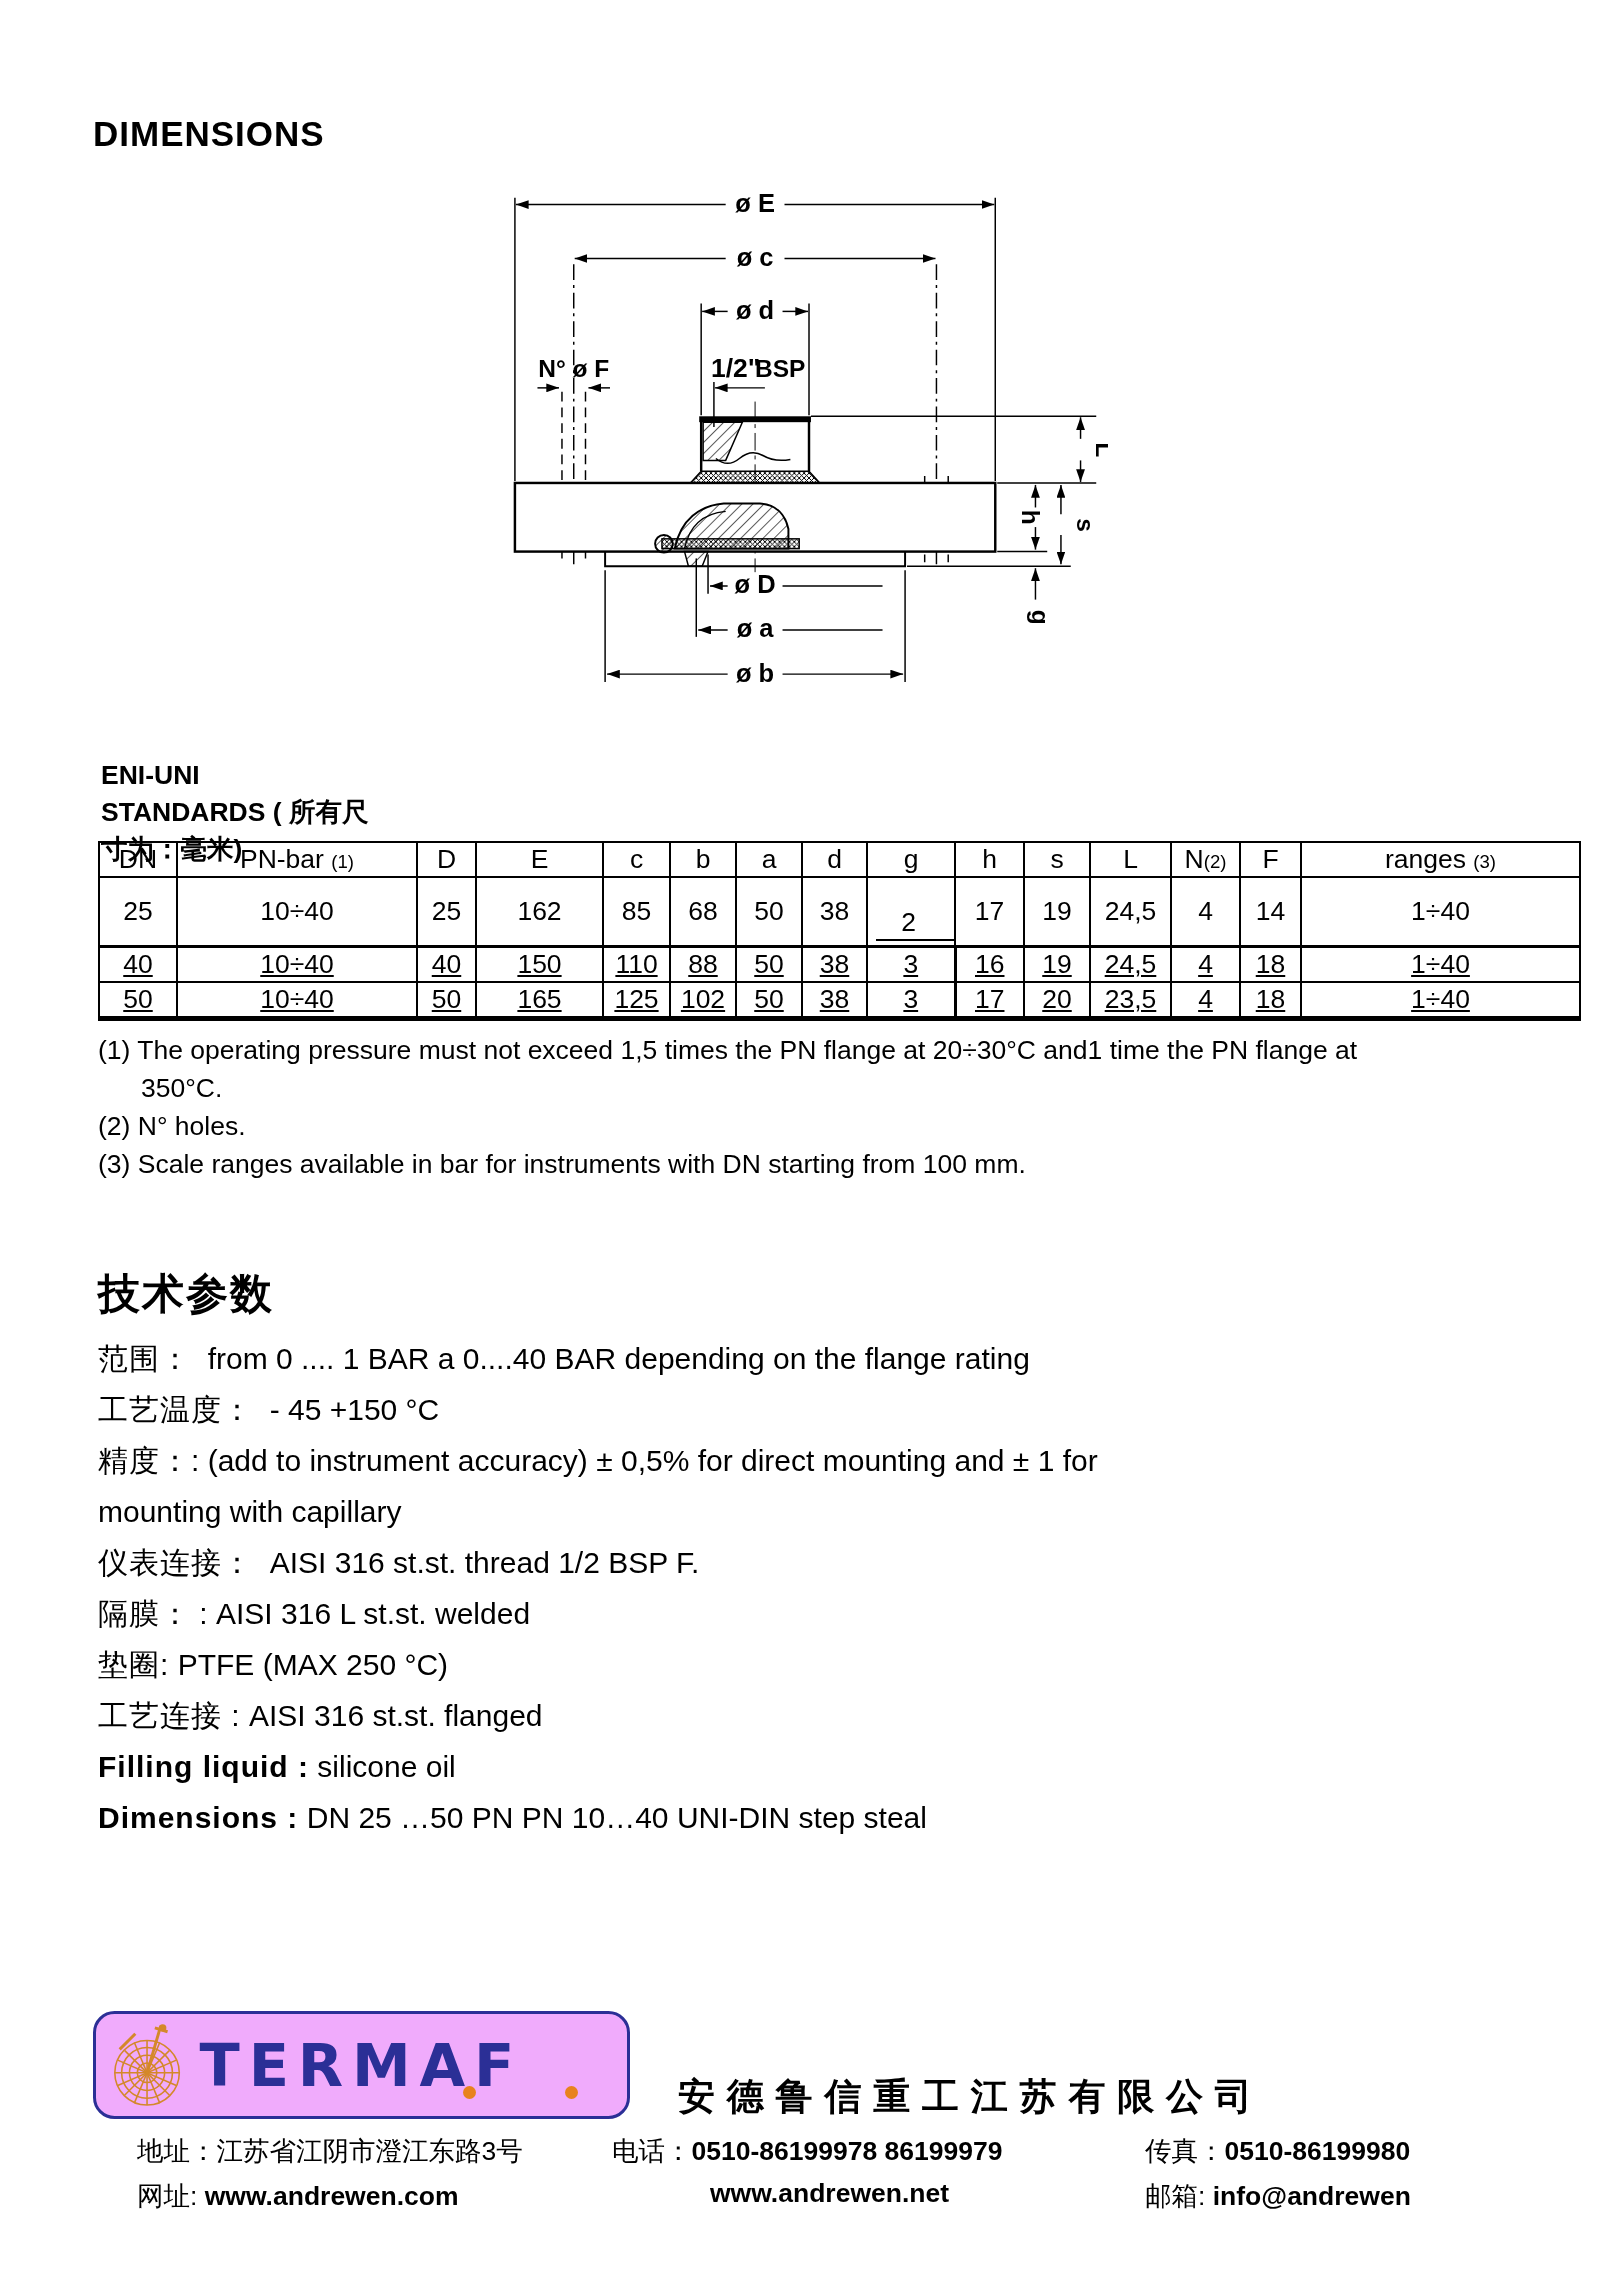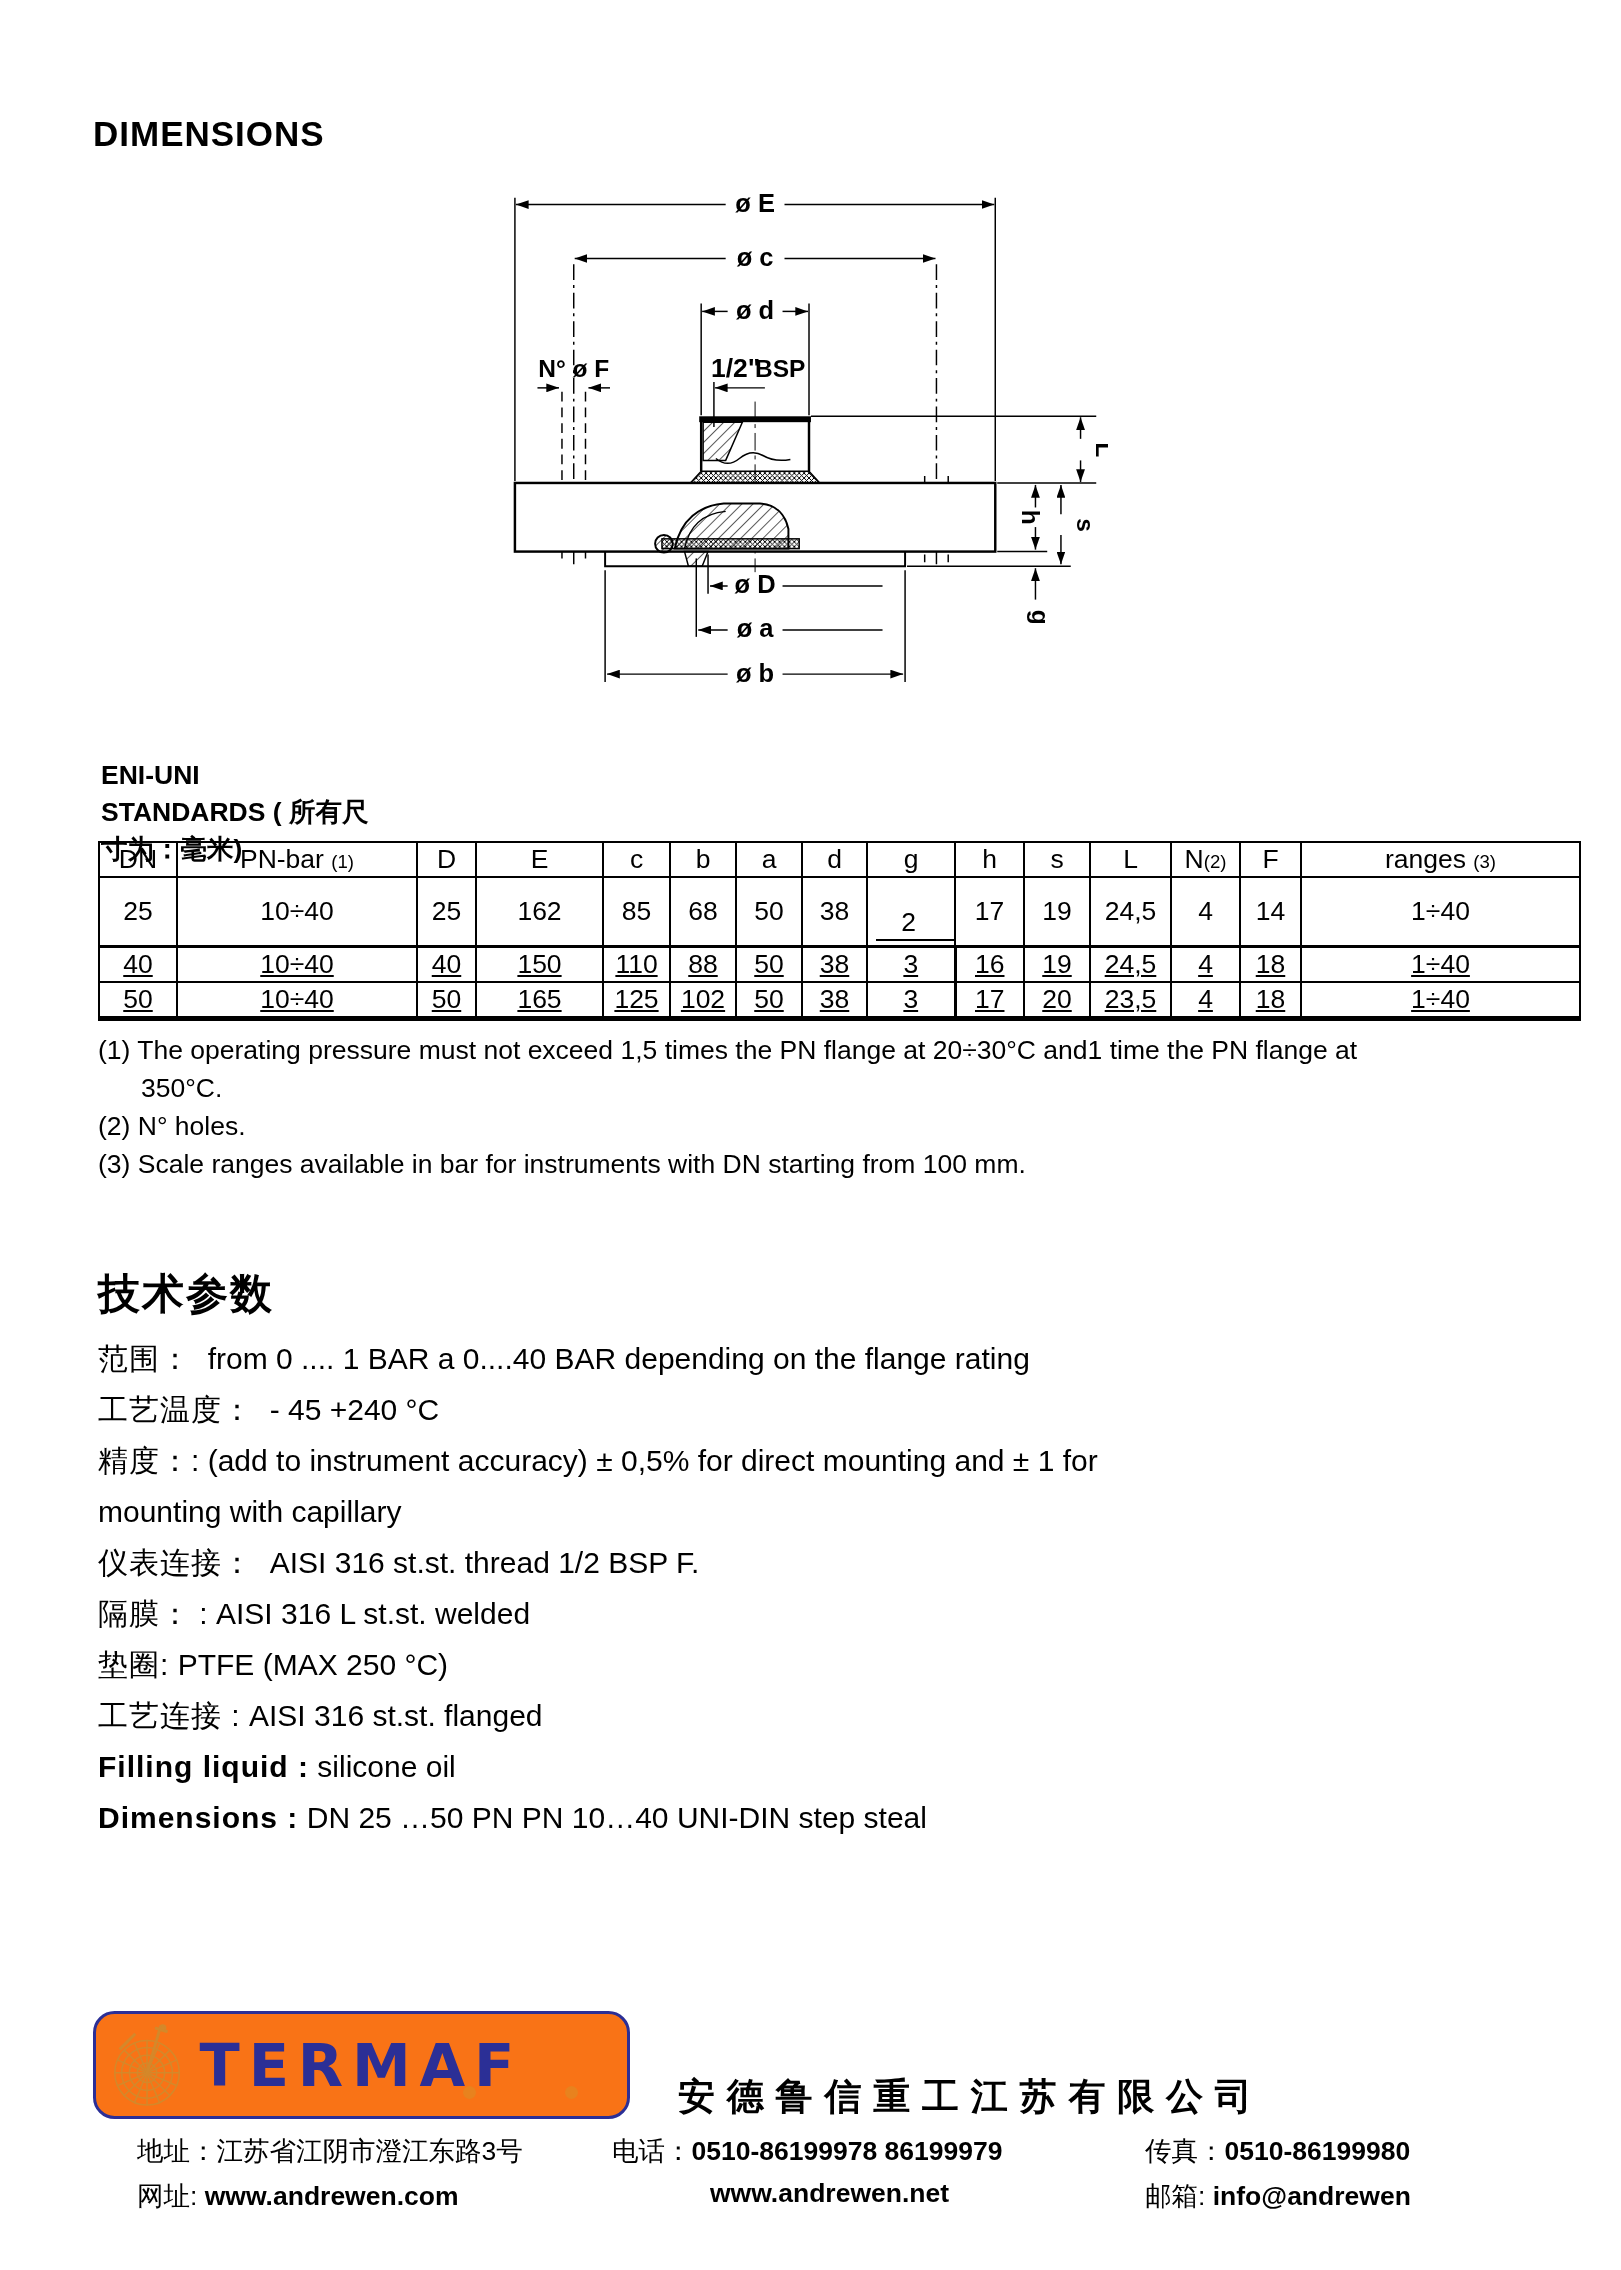--- a/index.html
+++ b/index.html
@@ -35,21 +35,21 @@
   .note-cont { padding-left:43px; }
 
   
   #tech-heading { left:98px; top:1266px; font-size:42px; font-weight:600; letter-spacing:2px; }
   #tech-lines { left:98px; top:1333px; width:1451px; font-size:30px; line-height:51px; }
   .tl-label { letter-spacing:1px; }
   .tl-bold { font-weight:bold; }
 
   
   #logo-box { left:93px; top:2011px; width:537px; height:108px; border:3.9px solid #2b2f96;
-              border-radius:21.6px; background:#f97316; display:flex; align-items:center; padding:0 9.8px; }
+              border-radius:21.6px; background:#f0abfc; display:flex; align-items:center; padding:0 9.8px; }
   #logo-text { position:relative; font-size:59px; font-weight:bold; color:#2b2f96;
                letter-spacing:8.8px; margin-left:7.8px; font-family:"DejaVu Sans", sans-serif; }
   .dot { position:absolute; width:13.7px; height:13.7px; border-radius:50%; background:#e8821e; top:55px; }
   .dot1 { left:263px; } .dot2 { left:365px; }
 
   #company-name { left:678px; top:2072px; font-size:37px; font-weight:600; letter-spacing:11.8px; }
   .foot-line { font-size:26.5px;margin-left:39px; }
   .foot-val { font-weight:bold; }
   #addr-group { left:98px; top:2133px; }
   #tel-group  { left:573px; top:2133px; }
@@ -306,21 +306,21 @@
       <span>(2)</span> <span>N° holes.</span>
     </div>
     <div>
       <span>(3)</span> <span>Scale ranges available in bar  for instruments with DN starting from 100 mm.</span>
     </div>
   </div>
 
   <div id="tech-heading" class="abs">技术参数</div>
   <div id="tech-lines" class="abs">
     <div><span class="tl-label">范围：</span>&nbsp;&nbsp;<span>from 0 .... 1 BAR  a 0....40 BAR depending on the flange rating</span></div>
-    <div><span class="tl-label">工艺温度：</span>&nbsp;&nbsp;<span>- 45 +240 °C</span></div>
+    <div><span class="tl-label">工艺温度：</span>&nbsp;&nbsp;<span>- 45 +150 °C</span></div>
     <div><span class="tl-label">精度：</span><span>: (add to instrument accuracy) ± 0,5% for direct mounting and  ± 1 for</span></div>
     <div><span>mounting with capillary</span></div>
     <div><span class="tl-label">仪表连接：</span>&nbsp;&nbsp;<span>AISI 316 st.st. thread 1/2 BSP F.</span></div>
     <div><span class="tl-label">隔膜：</span>&nbsp;<span>: AISI 316 L st.st. welded</span></div>
     <div><span class="tl-label">垫圈:</span> <span>PTFE (MAX 250 °C)</span></div>
     <div><span class="tl-label">工艺连接 :</span> <span>AISI 316 st.st. flanged</span></div>
     <div><span class="tl-label tl-bold">Filling liquid :</span> <span>silicone oil</span></div>
     <div><span class="tl-label tl-bold">Dimensions :</span> <span>DN 25 …50 PN  PN 10…40 UNI-DIN step steal</span></div>
   </div>
 

